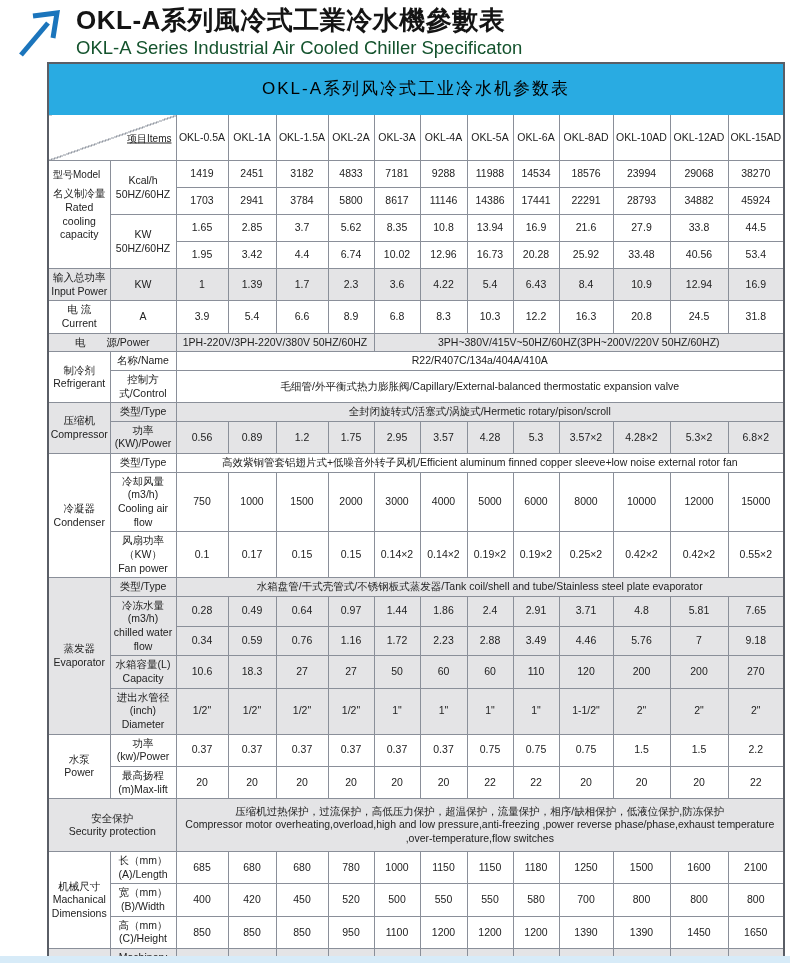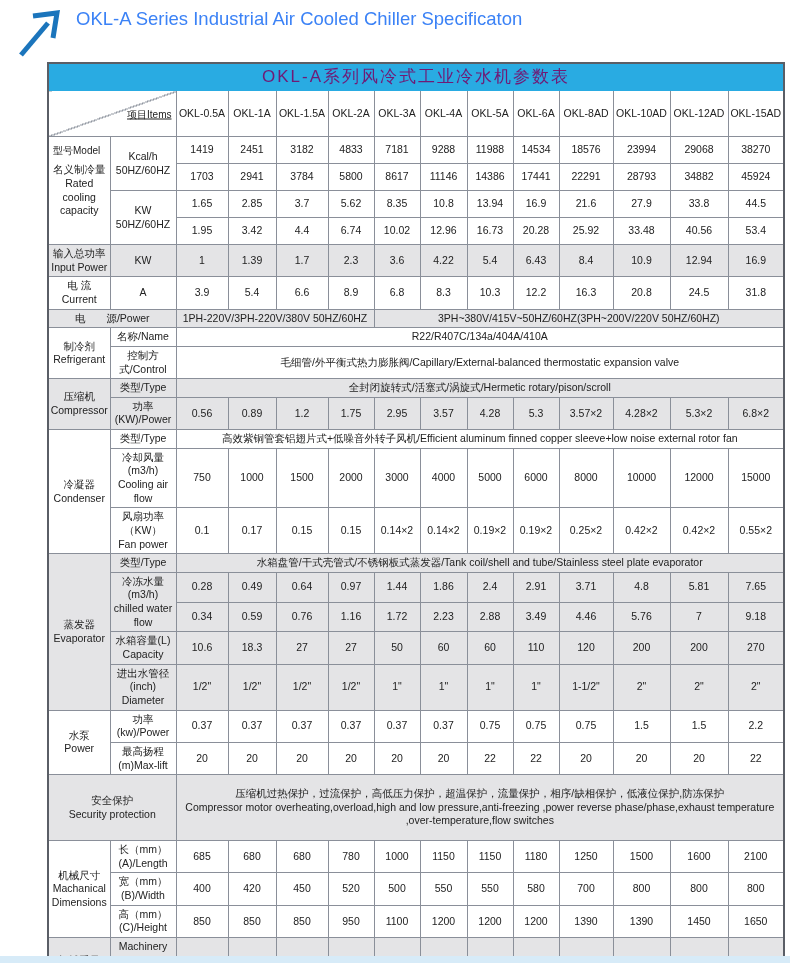--- a/index.html
+++ b/index.html
@@ -11,64 +11,65 @@
   *{box-sizing:border-box;margin:0;padding:0;}
   html,body{width:790px;background:#fff;}
   body{
     height:963px;overflow:hidden;position:relative;
     font-family:"Liberation Sans","DejaVu Sans",sans-serif;color:#1c1c1c;
   }
   
   .pg-header{position:relative;padding:6px 0 4px 76px;height:60px;}
   .logo{position:absolute;left:12px;top:6px;}
   .title-zh{font-size:26px;font-weight:700;letter-spacing:.5px;color:#141414;line-height:1.1;}
-  .title-en{font-size:18.5px;font-weight:400;color:#3b82f6;margin-top:2px;}
+  .title-en{font-size:18.5px;font-weight:400;color:#14532d;margin-top:2px;}
   
   table.spec{
     border-collapse:collapse;table-layout:fixed;width:736px;margin:2px 0 0 47px;
     border:2px solid #5a5e66;
   }
   table.spec td{
     border:1px solid var(--border);text-align:center;vertical-align:middle;
     font-size:10.5px;color:#222;white-space:pre-line;padding:2px 1px;line-height:1.3;
   }
   tr.t-title td{
-    background:var(--accent);color:#701a75;font-size:17px;letter-spacing:2px;
-    height:25px;border-color:var(--accent);font-weight:400;padding:2px 0;
+    background:var(--accent);color:#000000;font-size:17px;letter-spacing:2px;
+    height:25px;border-color:var(--accent);font-weight:400;padding:14px 0;
   }
   td.head{height:31px;font-size:10.5px;padding:2px 0;margin-left:21px;}
   td.corner{
     position:relative;height:31px;
     background-image:linear-gradient(to bottom right,transparent 49.3%,#9096a0 49.3%,#9096a0 50.7%,transparent 50.7%);
   }
   td.corner .cl{position:absolute;left:4px;top:50%;transform:translateY(-50%);font-size:10px;margin-top:36px;}
   td.corner .cr{position:absolute;right:4px;top:50%;transform:translateY(-50%);font-size:10px;text-decoration:underline;}
   td.lab{font-size:10px;line-height:1.3;padding:3px 2px;margin-top:31px;}
   td.v{height:27px;}
   td.span{font-size:10px;height:14px;padding:2px 2px;}
   td.spanleft{
-    text-align:left;font-size:10px;padding:5px 9px;line-height:1.75;height:66px;margin-left:48px;
+    text-align:left;font-size:10px;padding:5px 9px;line-height:1.75;height:53px;margin-left:48px;
   }
   tr.s td{background:var(--shade);}
   tr.sec td{border-top:1.5px solid #696d77;}
   
   .bottom-strip{
     position:absolute;left:0;bottom:0;width:790px;height:7px;background:#D7EBF8;
   }
 </style>
 </head>
 <body>
 
 <div class="pg-header">
   <span class="logo">
     <svg width="48" height="52" viewBox="0 0 48 52">
       <line x1="9" y1="49" x2="36" y2="17" stroke="#1B75BC" stroke-width="5"></line>
       <path d="M21 10 L45 7 L41 32" fill="none" stroke="#1B75BC" stroke-width="5"></path>
     </svg>
   </span>
+  <div class="title-zh">OKL-A系列風冷式工業冷水機參數表</div>
   <div class="title-en">OKL-A Series Industrial Air Cooled Chiller Specificaton</div>
 </div>
 
 <table class="spec">
   <colgroup>
     <col style="width:62px">
       <col style="width:66px">
     <col style="width:52px">
       <col style="width:48px">
       <col style="width:52px">

